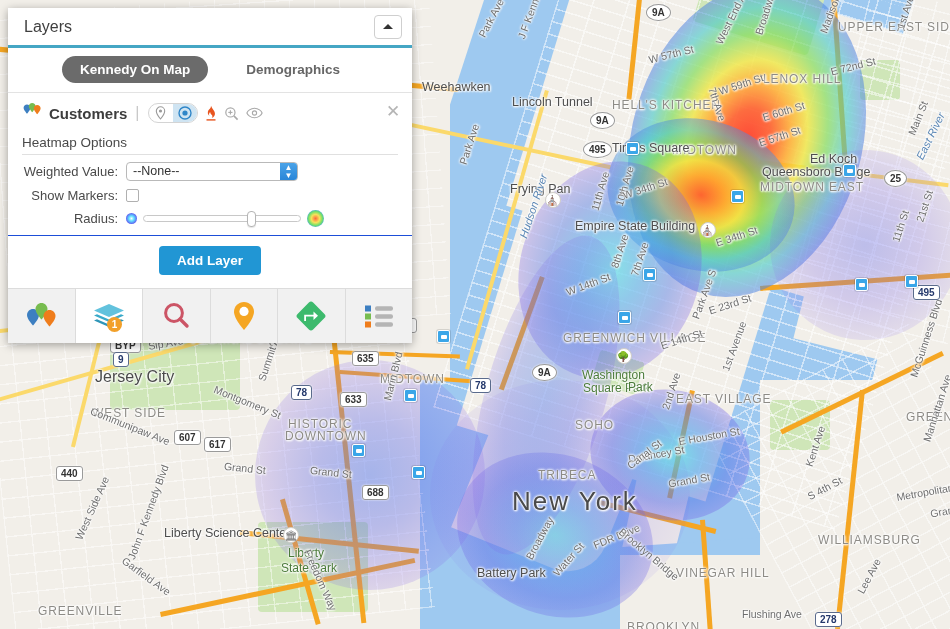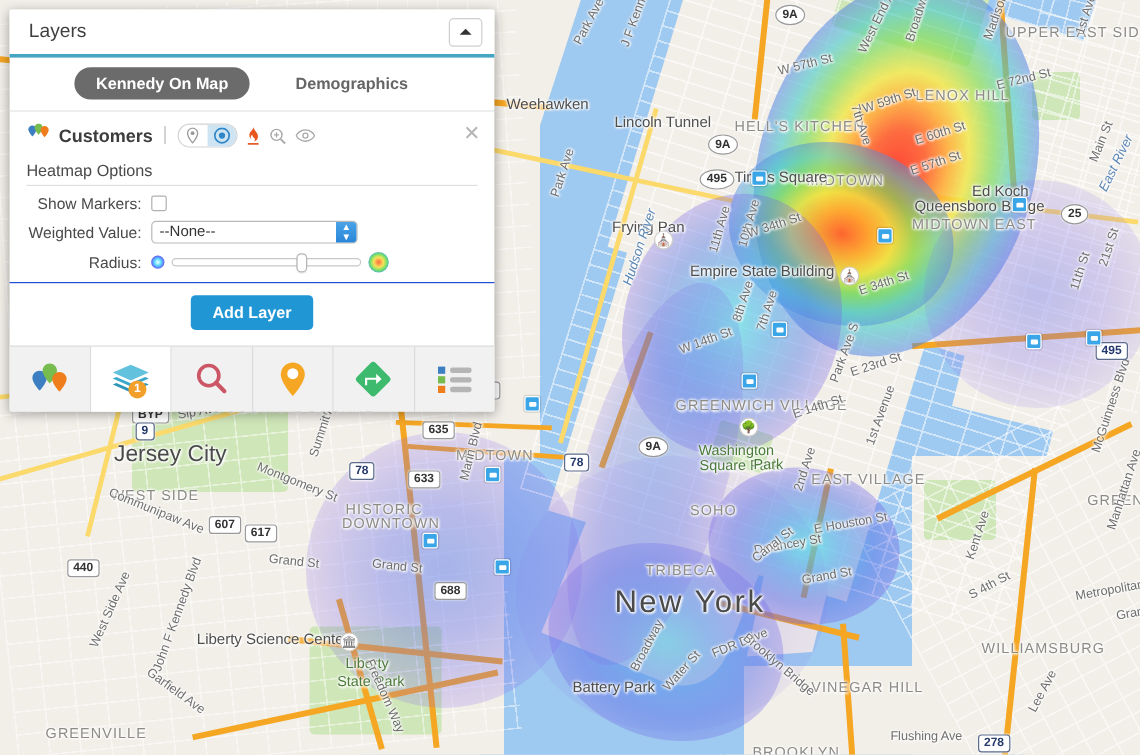--- a/index.html
+++ b/index.html
@@ -20,21 +20,21 @@
   .road { position: absolute; transform-origin: 0 0; }
   .hwy-o { background: #f5a623; }
   .hwy-y { background: #fbd96b; }
   .label {
     position: absolute; white-space: nowrap;
     font-family: "Liberation Sans", sans-serif;
     color: #5d5d5d; pointer-events: none;
     text-shadow: 0 0 3px #fff, 0 0 3px #fff, 0 0 2px #fff, 1px 1px 2px #fff;
   }
   .lbl-city   { font-size: 26px; color: #4a4a4a; letter-spacing: 2px; }
-  .lbl-city2  { font-size: 19px; color: #4a4a4a; font-weight: 400; }
+  .lbl-city2  { font-size: 16px; color: #4a4a4a; font-weight: 400; }
   .lbl-hood   { font-size: 12px; color: #8d8b86; letter-spacing: .9px; }
   .lbl-poi    { font-size: 12.5px; color: #4e4e4e; }
   .lbl-park   { font-size: 12px; color: #4b7b3a; }
   .lbl-st     { font-size: 10.5px; color: #6e6e6e; }
   .lbl-water  { font-size: 11px; color: #5b87b5; font-style: italic; }
   .shield {
     position: absolute; font-size: 10px; color: #333;
     background: #fff; border: 1.2px solid #9a9a9a; border-radius: 3px;
     padding: 1px 4px; line-height: 11px; font-weight: 600;
     box-shadow: 0 0 2px rgba(255,255,255,.9);
@@ -473,30 +473,30 @@
           </svg>
         </span>
       </div>
       <div class="close-x">✕</div>
     </div>
 
     <div class="opts">
       <div class="opts-title">Heatmap Options</div>
 
       <div class="opt-row">
-        <div class="opt-label">Show Markers:</div>
-        <div class="chk"></div>
-      </div>
-
-      <div class="opt-row">
         <div class="opt-label">Weighted Value:</div>
         <div class="select-wrap">
           <div class="select-box">--None--</div>
           <div class="select-arrow">▲<br>▼</div>
         </div>
+      </div>
+
+      <div class="opt-row">
+        <div class="opt-label">Show Markers:</div>
+        <div class="chk"></div>
       </div>
 
       <div class="opt-row">
         <div class="opt-label">Radius:</div>
         <div class="slider-wrap">
           <span class="rad-small"></span>
           <span class="track">
             <span class="knob" style="left: 66%;"></span>
           </span>
           <span class="rad-big"></span>

